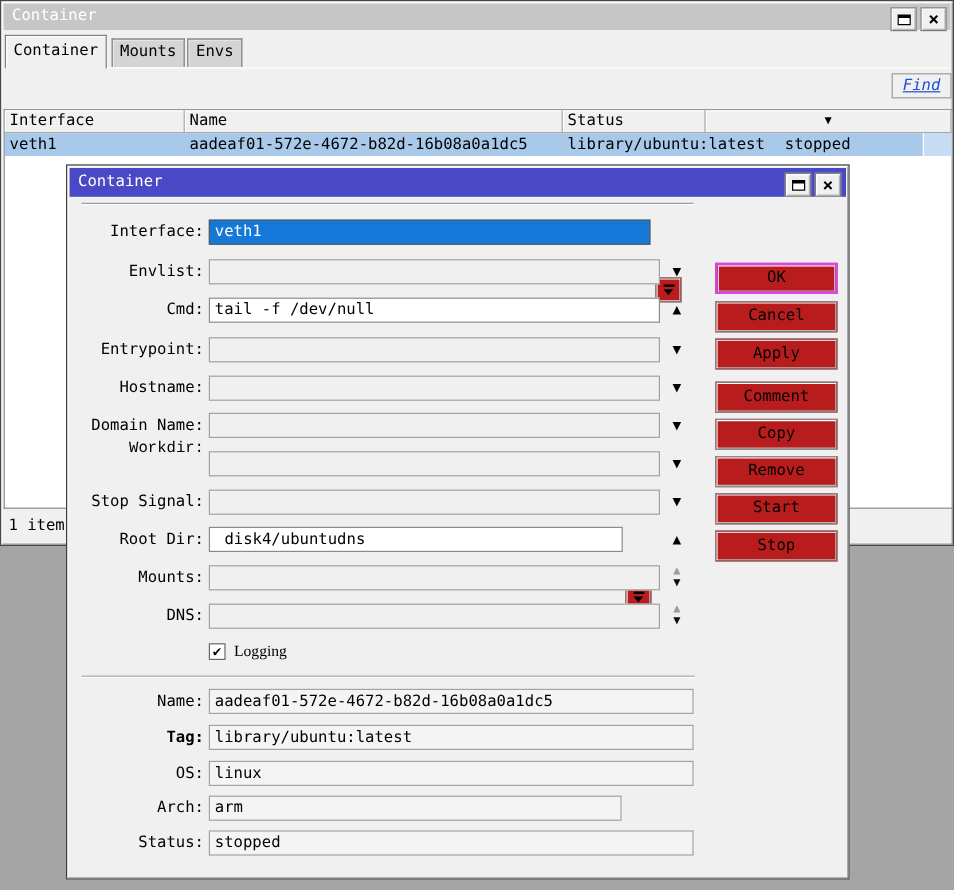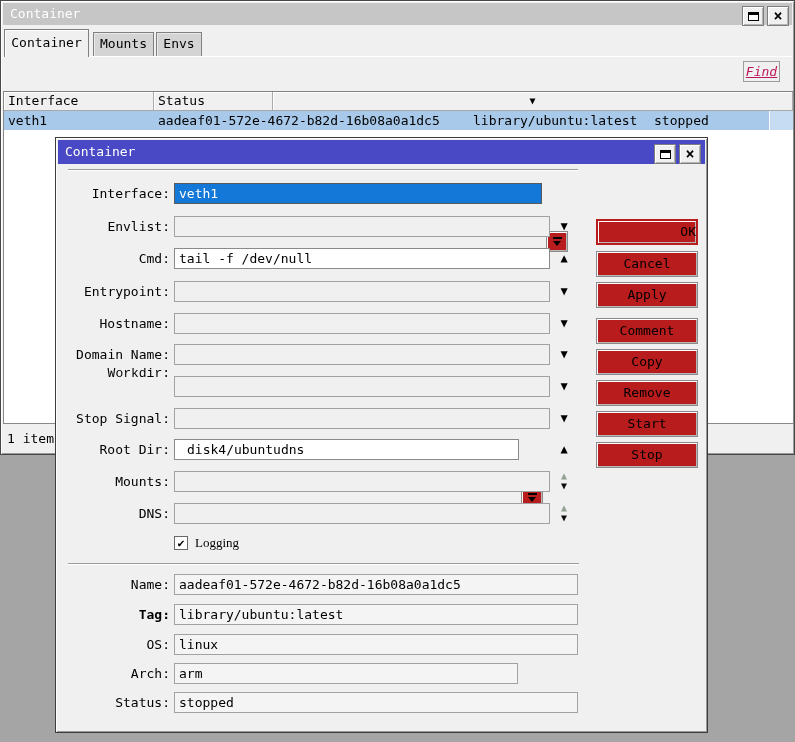--- a/index.html
+++ b/index.html
@@ -36,22 +36,22 @@
 
   .plus-glyph { position:relative; width:16px; height:16px; }
   .plus-glyph::before { content:''; position:absolute; left:6px; top:1px; width:4px; height:14px;
                         background:#2b2bc4; box-shadow:0 0 0 1px #13136e; }
   .plus-glyph::after  { content:''; position:absolute; left:1px; top:6px; width:14px; height:4px;
                         background:#2b2bc4; box-shadow:0 0 0 1px #13136e; }
   .minus-glyph { width:15px; height:4px; background:#e03030; box-shadow:0 0 0 1px #7a1212; }
   .note-glyph { width:18px; height:13px; background:#f3ec3f; border:1px solid #98921b; }
   .note-glyph::before { content:''; display:block; margin:2px 2px 0 2px; border-top:1px dotted #6e6e2a; }
 
-  #find-btn { position:absolute; left:742px; top:60px; width:37px; height:21px;
-              border:1px solid #9c9c9c; background:#f0f0f0; color:#be185d;
+  #find-btn { position:absolute; left:742px; top:60px; width:50px; height:21px;
+              border:1px solid #9c9c9c; background:#f0f0f0; color:#1d4ed8;
               font-style:italic; text-align:center; line-height:19px;text-decoration:underline; }
 
   #list-area { position:absolute; left:2px; top:90px; width:791px; height:333px;
                background:#ffffff; border:1px solid #8a8a8a; border-top-color:#808080; }
   #table-header { display:flex; height:19px; background:#f0f0f0; border-bottom:1px solid #a8a8a8; }
   .hcell { border-right:1px solid #aaaaaa; box-shadow: inset 1px 1px 0 #fff;
            padding-left:4px; line-height:18px; overflow:hidden; white-space:nowrap; }
   .hcell.arrow { text-align:center; padding-left:0; font-size:10px; }
   .trow { display:flex; height:19px; background:#a8c9e9; }
   .tcell { padding-left:4px; line-height:19px; overflow:hidden; white-space:nowrap; }
@@ -85,22 +85,22 @@
   .arr.stack span { display:block; font-size:10px; line-height:10px; }
   .arr.stack .up { color:#94a294; }
   .arr.stack .dn { color:#0c0c0c; }
 
   .chkbox { position:absolute; left:118px; width:14px; height:14px; background:#fff;
             border:1px solid #686868; text-align:center; font-size:12px; line-height:12px; }
   .chklabel { position:absolute; left:139px; line-height:18px; }
 
   .dlgbtn { position:absolute; left:540px; width:102px; height:26px;
             text-align:center; line-height:24px; }
-  .dlgbtn.default { border:2px solid #b91c1c; line-height:21px;
-                    box-shadow: inset 1px 1px 0 #ffffff, inset -1px -1px 0 #b8b8b8; text-align: right; }
+  .dlgbtn.default { border:2px solid #d946ef; line-height:21px;
+                    box-shadow: inset 1px 1px 0 #ffffff, inset -1px -1px 0 #b8b8b8; }
 
   .funnel-svg { display:block; }
 </style>
 </head>
 <body>
 
 <div id="screen">
 
   <div class="win" id="main-window">
     <div class="titlebar">
@@ -140,20 +140,21 @@
           <div class="txt-btn btn" style="left: 204px; width: 50px;">Stop</div>
           <div class="txt-btn btn" style="left: 259px; width: 69px;">Config</div>
         </div>
     </div>
 
     <div id="find-btn">Find</div>
 
     <div id="list-area">
       <div id="table-header">
           <div class="hcell" style="width: 150px;">Interface</div>
+          <div class="hcell" style="width: 315px;">Name</div>
           <div class="hcell" style="width: 119px;">Status</div>
           <div class="hcell arrow" style="flex: 1 1 0%;">▼</div>
         </div>
       <div id="table-body">
           <div class="trow">
             <div class="tcell" style="width: 150px;">veth1</div>
             <div class="tcell" style="width: 315px;">aadeaf01-572e-4672-b82d-16b08a0a1dc5</div>
             <div class="tcell" style="width: 181px;">library/ubuntu:latest</div>
             <div class="tcell" style="width: 119px;">stopped</div>
             <div class="tcell last" style="flex: 1 1 0%;"></div>

